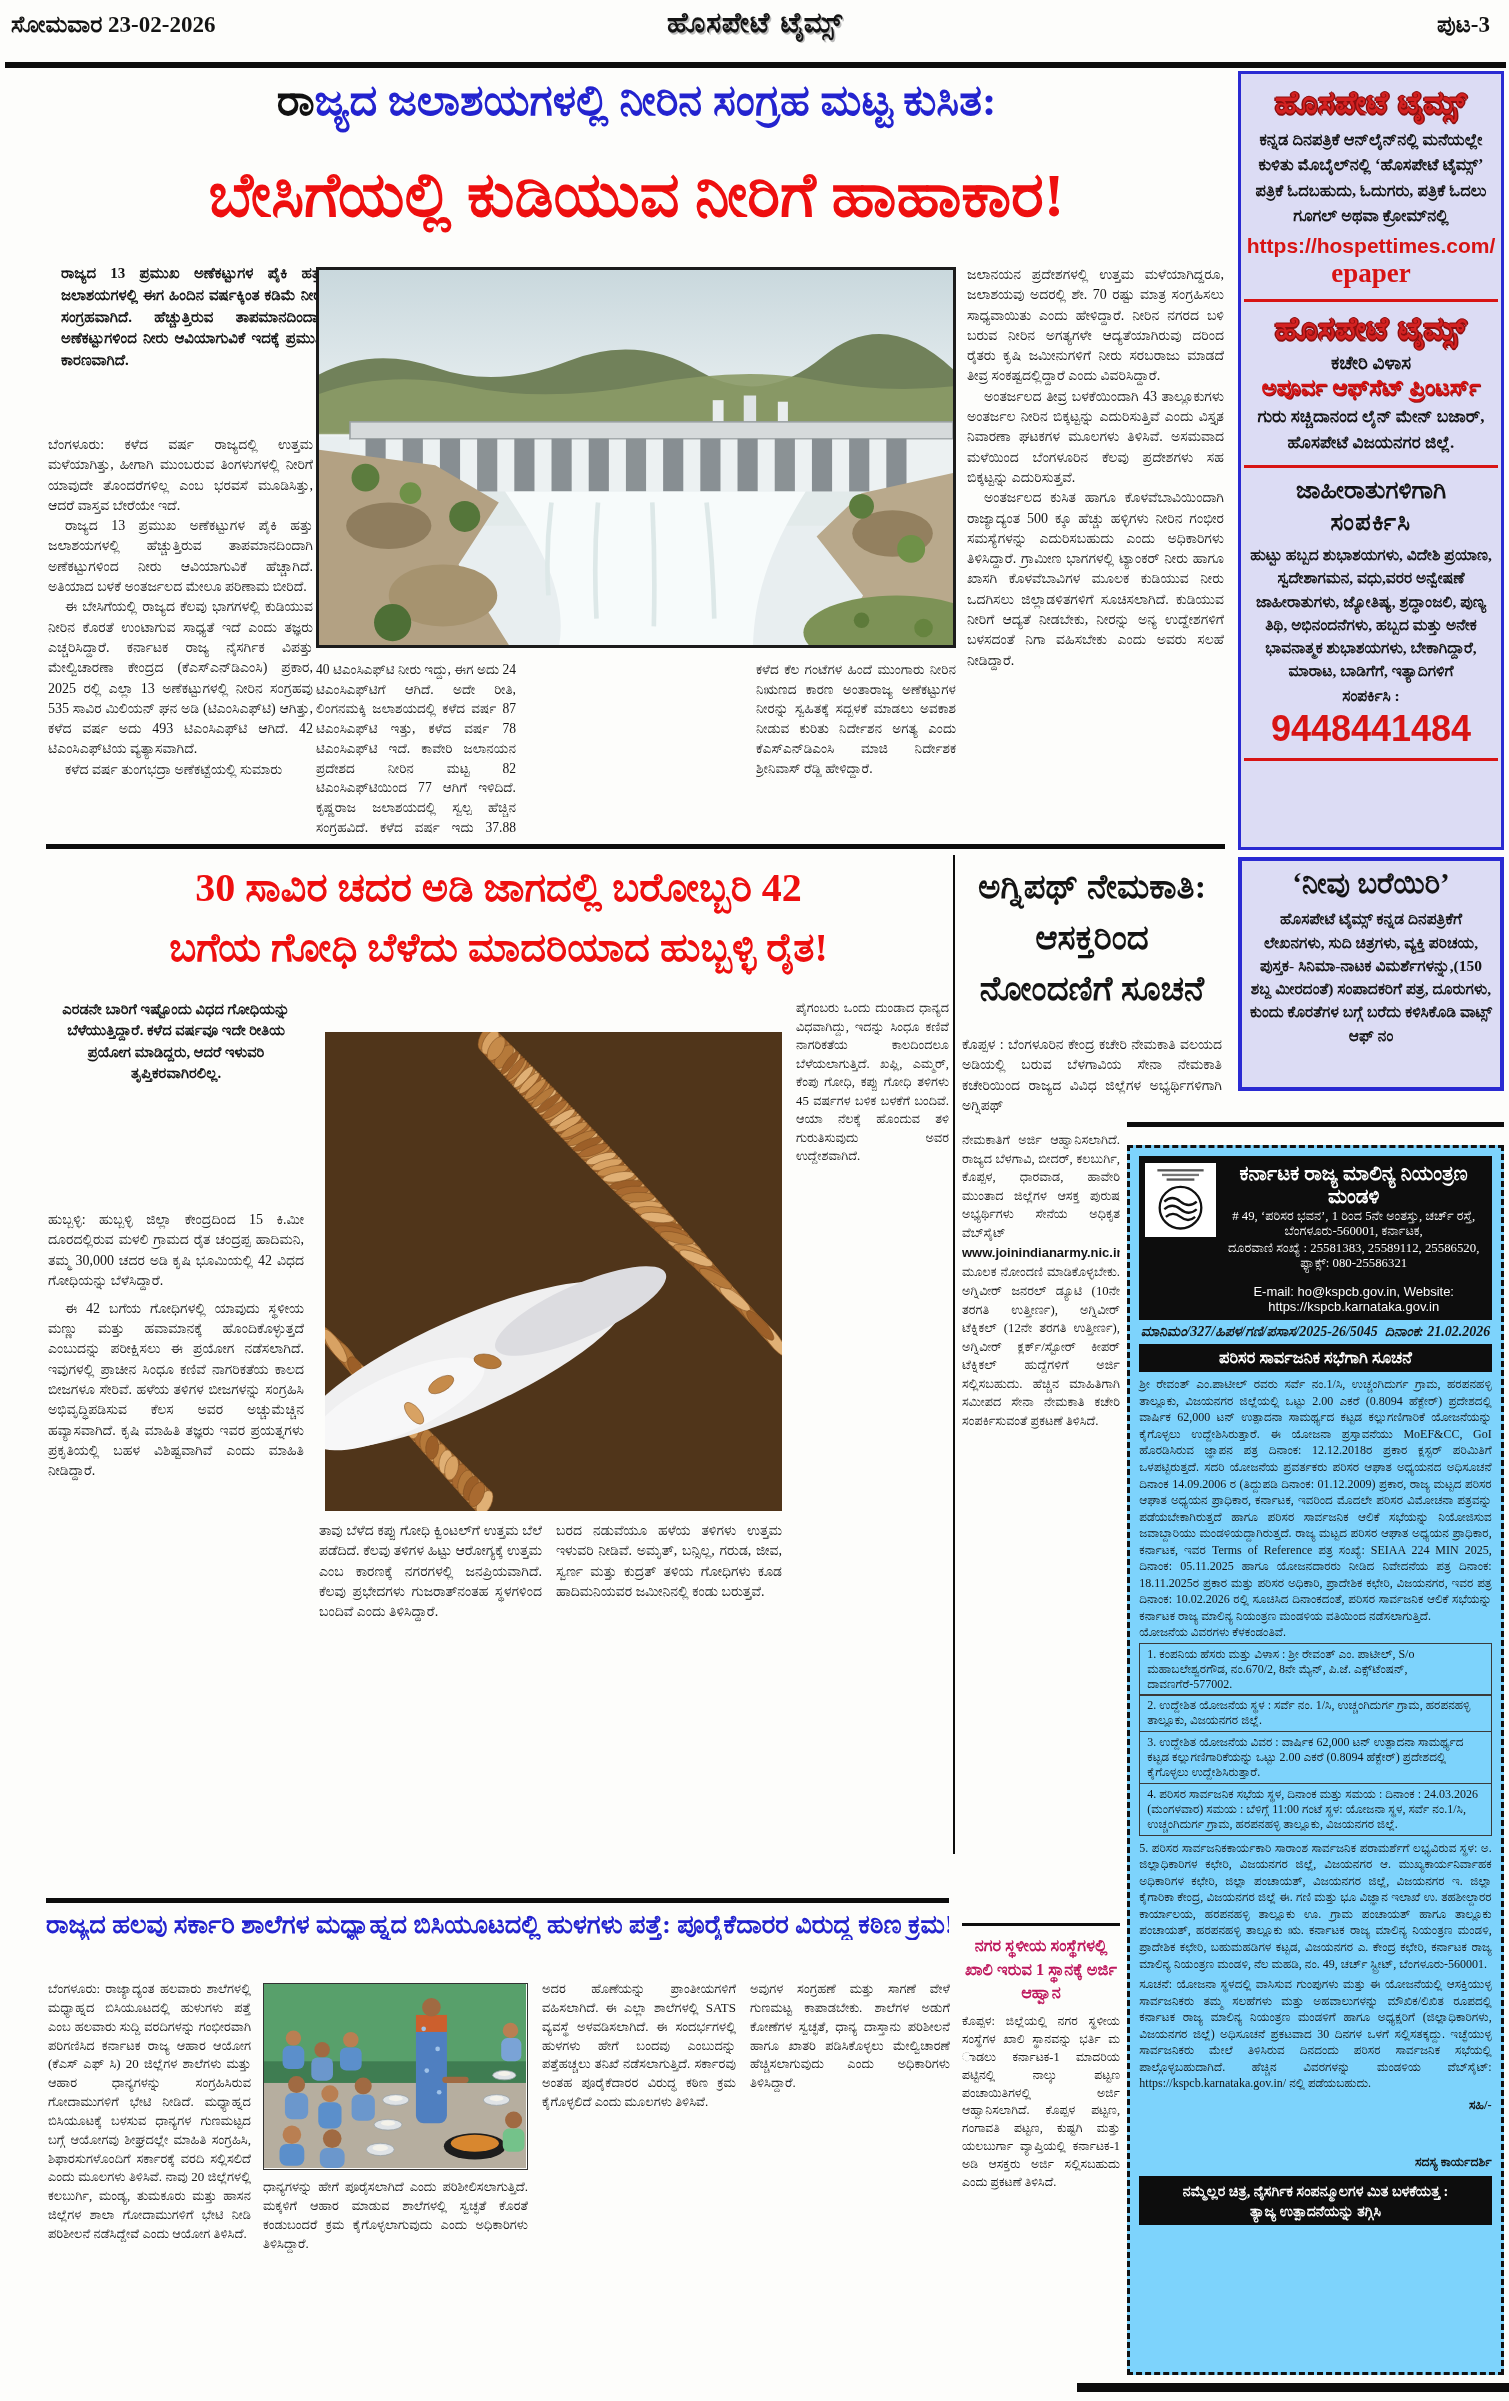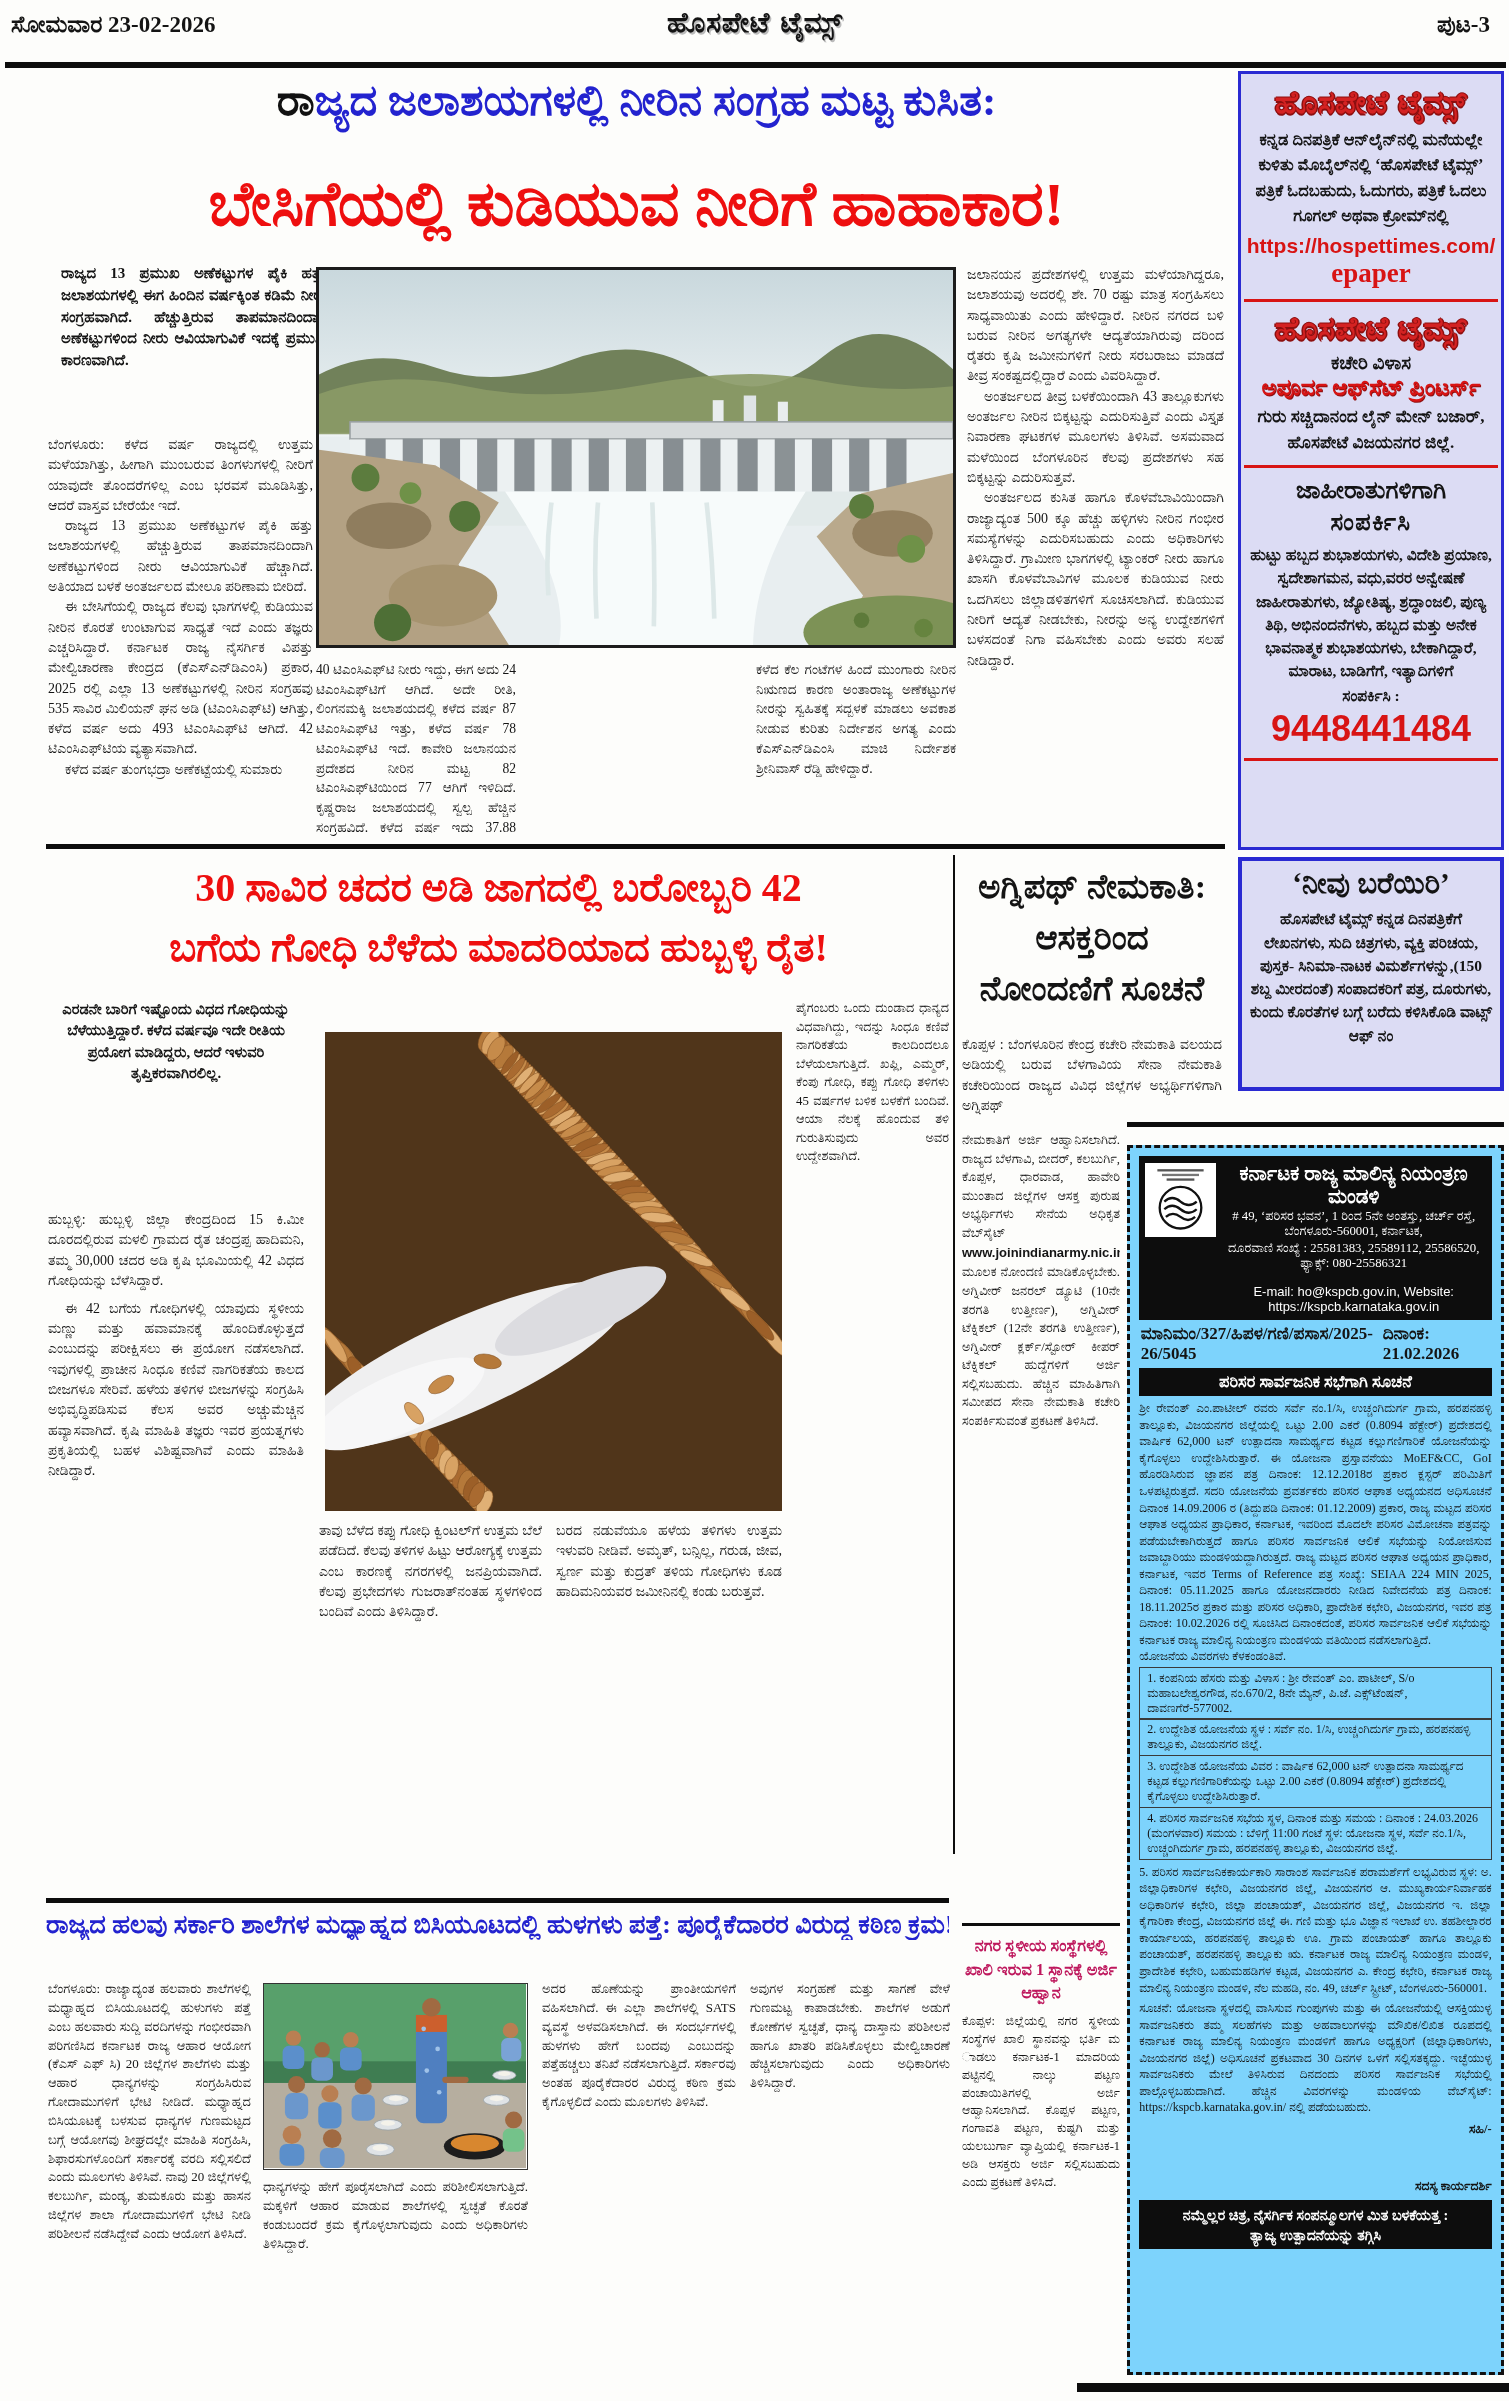--- a/index.html
+++ b/index.html
@@ -30,21 +30,21 @@
 <body>
 
 <div id="page">
 
   <div class="abs b" style="left:11px;top:12.4px;width:333px;font-size:23px;">ಸೋಮವಾರ 23-02-2026</div>
   <div class="abs b" style="left:50%;top:6.2px;transform:translateX(-50%);font-size:28px;font-family:'DejaVu Serif',serif;letter-spacing:0.8px;text-shadow:1.5px 1.5px 0 #bbb;">ಹೊಸಪೇಟೆ ಟೈಮ್ಸ್</div>
   <div class="abs b" style="right:20px;top:12.4px;font-size:23px;">ಪುಟ-3</div>
   <div class="abs rule" style="left:4.6px;top:62px;width:1501px;height:6.2px;"></div>
 
   <div class="abs kicker" style="left:46px;top:76px;width:1181px;font-size:43px;">ರಾಜ್ಯದ ಜಲಾಶಯಗಳಲ್ಲಿ ನೀರಿನ ಸಂಗ್ರಹ ಮಟ್ಟ ಕುಸಿತ:</div>
-  <div class="abs bigred" style="left:46px;top:169px;width:1181px;font-size:62px;">ಬೇಸಿಗೆಯಲ್ಲಿ ಕುಡಿಯುವ ನೀರಿಗೆ ಹಾಹಾಕಾರ!</div>
+  <div class="abs bigred" style="left:46px;top:160px;width:1181px;font-size:62px;">ಬೇಸಿಗೆಯಲ್ಲಿ ಕುಡಿಯುವ ನೀರಿಗೆ ಹಾಹಾಕಾರ!</div>
 
   <div class="abs j b" style="left:61px;top:263px;width:265px;height:167px;font-size:15px;">ರಾಜ್ಯದ 13 ಪ್ರಮುಖ ಅಣೆಕಟ್ಟುಗಳ ಪೈಕಿ ಹತ್ತು ಜಲಾಶಯಗಳಲ್ಲಿ ಈಗ ಹಿಂದಿನ ವರ್ಷಕ್ಕಿಂತ ಕಡಿಮೆ ನೀರು ಸಂಗ್ರಹವಾಗಿದೆ. ಹೆಚ್ಚುತ್ತಿರುವ ತಾಪಮಾನದಿಂದಾಗಿ ಅಣೆಕಟ್ಟುಗಳಿಂದ ನೀರು ಆವಿಯಾಗುವಿಕೆ ಇದಕ್ಕೆ ಪ್ರಮುಖ ಕಾರಣವಾಗಿದೆ.</div>
   <div class="abs j" style="left:48px;top:435px;width:265px;height:404px;font-size:14px;">
     <div>ಬೆಂಗಳೂರು: ಕಳೆದ ವರ್ಷ ರಾಜ್ಯದಲ್ಲಿ ಉತ್ತಮ ಮಳೆಯಾಗಿತ್ತು, ಹೀಗಾಗಿ ಮುಂಬರುವ ತಿಂಗಳುಗಳಲ್ಲಿ ನೀರಿಗೆ ಯಾವುದೇ ತೊಂದರೆಗಳಿಲ್ಲ ಎಂಬ ಭರವಸೆ ಮೂಡಿಸಿತ್ತು, ಆದರೆ ವಾಸ್ತವ ಬೇರೆಯೇ ಇದೆ.</div>
     <div style="text-indent:17px;">ರಾಜ್ಯದ 13 ಪ್ರಮುಖ ಅಣೆಕಟ್ಟುಗಳ ಪೈಕಿ ಹತ್ತು ಜಲಾಶಯಗಳಲ್ಲಿ ಹೆಚ್ಚುತ್ತಿರುವ ತಾಪಮಾನದಿಂದಾಗಿ ಅಣೆಕಟ್ಟುಗಳಿಂದ ನೀರು ಆವಿಯಾಗುವಿಕೆ ಹೆಚ್ಚಾಗಿದೆ. ಅತಿಯಾದ ಬಳಕೆ ಅಂತರ್ಜಲದ ಮೇಲೂ ಪರಿಣಾಮ ಬೀರಿದೆ.</div>
     <div style="text-indent:17px;">ಈ ಬೇಸಿಗೆಯಲ್ಲಿ ರಾಜ್ಯದ ಕೆಲವು ಭಾಗಗಳಲ್ಲಿ ಕುಡಿಯುವ ನೀರಿನ ಕೊರತೆ ಉಂಟಾಗುವ ಸಾಧ್ಯತೆ ಇದೆ ಎಂದು ತಜ್ಞರು ಎಚ್ಚರಿಸಿದ್ದಾರೆ. ಕರ್ನಾಟಕ ರಾಜ್ಯ ನೈಸರ್ಗಿಕ ವಿಪತ್ತು ಮೇಲ್ವಿಚಾರಣಾ ಕೇಂದ್ರದ (ಕೆಎಸ್‌ಎನ್‌ಡಿಎಂಸಿ) ಪ್ರಕಾರ, 2025 ರಲ್ಲಿ ಎಲ್ಲಾ 13 ಅಣೆಕಟ್ಟುಗಳಲ್ಲಿ ನೀರಿನ ಸಂಗ್ರಹವು 535 ಸಾವಿರ ಮಿಲಿಯನ್ ಘನ ಅಡಿ (ಟಿಎಂಸಿಎಫ್‌ಟಿ) ಆಗಿತ್ತು, ಕಳೆದ ವರ್ಷ ಅದು 493 ಟಿಎಂಸಿಎಫ್‌ಟಿ ಆಗಿದೆ. 42 ಟಿಎಂಸಿಎಫ್‌ಟಿಯ ವ್ಯತ್ಯಾಸವಾಗಿದೆ.</div>
     <div style="text-indent:17px;">ಕಳೆದ ವರ್ಷ ತುಂಗಭದ್ರಾ ಅಣೆಕಟ್ಟೆಯಲ್ಲಿ ಸುಮಾರು</div>
   </div>
 
   <div class="abs photo" style="left:316px;top:267px;width:640px;height:381px;">
@@ -562,21 +562,21 @@
           <path d="M25,60 q10,-9 21,0 t21,0" fill="none" stroke="#111" stroke-width="3"></path>
           <path d="M27,70 q9,-8 19,0 t19,0" fill="none" stroke="#111" stroke-width="3"></path>
         </svg>
       </div>
       <div class="b" style="font-size:20px;">ಕರ್ನಾಟಕ ರಾಜ್ಯ ಮಾಲಿನ್ಯ ನಿಯಂತ್ರಣ ಮಂಡಳಿ</div>
       <div style="font-size:12.8px;margin-top:1.5px;"># 49, ‘ಪರಿಸರ ಭವನ’, 1 ರಿಂದ 5ನೇ ಅಂತಸ್ತು, ಚರ್ಚ್ ರಸ್ತೆ,</div>
       <div style="font-size:12.8px;">ಬೆಂಗಳೂರು-560001, ಕರ್ನಾಟಕ,</div>
       <div style="font-size:12.8px;margin-top:1.5px;">ದೂರವಾಣಿ ಸಂಖ್ಯೆ : 25581383, 25589112, 25586520, ಫ್ಯಾಕ್ಸ್: 080-25586321</div>
       <div style="font-size:13px;font-family:'Liberation Sans',sans-serif;margin-top:13px;">E-mail: ho@kspcb.gov.in, Website: https://kspcb.karnataka.gov.in</div>
     </div>
-    <div style="display:flex;justify-content:space-between;font-size:17px;font-weight:bold;padding:3.9px 1.5px;">
+    <div style="display:flex;justify-content:space-between;font-size:14px;font-weight:bold;padding:3.9px 1.5px;font-style:italic;">
       <span>ಮಾನಿಮಂ/327/ಹಿಪಳ/ಗಣಿ/ಪಸಾಸ/2025-26/5045</span>
       <span>ದಿನಾಂಕ: 21.02.2026</span>
     </div>
     <div class="kblack b c" style="font-size:16.3px;padding:3.9px;">ಪರಿಸರ ಸಾರ್ವಜನಿಕ ಸಭೆಗಾಗಿ ಸೂಚನೆ</div>
     <div class="small" style="margin-top:4.6px;">ಶ್ರೀ ರೇವಂತ್ ಎಂ.ಪಾಟೀಲ್ ರವರು ಸರ್ವೆ ನಂ.1/ಸಿ, ಉಚ್ಚಂಗಿದುರ್ಗ ಗ್ರಾಮ, ಹರಪನಹಳ್ಳಿ ತಾಲ್ಲೂಕು, ವಿಜಯನಗರ ಜಿಲ್ಲೆಯಲ್ಲಿ ಒಟ್ಟು 2.00 ಎಕರೆ (0.8094 ಹೆಕ್ಟೇರ್) ಪ್ರದೇಶದಲ್ಲಿ ವಾರ್ಷಿಕ 62,000 ಟನ್ ಉತ್ಪಾದನಾ ಸಾಮರ್ಥ್ಯದ ಕಟ್ಟಡ ಕಲ್ಲುಗಣಿಗಾರಿಕೆ ಯೋಜನೆಯನ್ನು ಕೈಗೊಳ್ಳಲು ಉದ್ದೇಶಿಸಿರುತ್ತಾರೆ. ಈ ಯೋಜನಾ ಪ್ರಸ್ತಾವನೆಯು MoEF&amp;CC, GoI ಹೊರಡಿಸಿರುವ ಜ್ಞಾಪನ ಪತ್ರ ದಿನಾಂಕ: 12.12.2018ರ ಪ್ರಕಾರ ಕ್ಲಸ್ಟರ್ ಪರಿಮಿತಿಗೆ ಒಳಪಟ್ಟಿರುತ್ತದೆ. ಸದರಿ ಯೋಜನೆಯ ಪ್ರವರ್ತಕರು ಪರಿಸರ ಆಘಾತ ಅಧ್ಯಯನದ ಅಧಿಸೂಚನೆ ದಿನಾಂಕ 14.09.2006 ರ (ತಿದ್ದುಪಡಿ ದಿನಾಂಕ: 01.12.2009) ಪ್ರಕಾರ, ರಾಜ್ಯ ಮಟ್ಟದ ಪರಿಸರ ಆಘಾತ ಅಧ್ಯಯನ ಪ್ರಾಧಿಕಾರ, ಕರ್ನಾಟಕ, ಇವರಿಂದ ಮೊದಲೇ ಪರಿಸರ ವಿಮೋಚನಾ ಪತ್ರವನ್ನು ಪಡೆಯಬೇಕಾಗಿರುತ್ತದೆ ಹಾಗೂ ಪರಿಸರ ಸಾರ್ವಜನಿಕ ಆಲಿಕೆ ಸಭೆಯನ್ನು ನಿಯೋಜಿಸುವ ಜವಾಬ್ದಾರಿಯು ಮಂಡಳಿಯದ್ದಾಗಿರುತ್ತದೆ. ರಾಜ್ಯ ಮಟ್ಟದ ಪರಿಸರ ಆಘಾತ ಅಧ್ಯಯನ ಪ್ರಾಧಿಕಾರ, ಕರ್ನಾಟಕ, ಇವರ Terms of Reference ಪತ್ರ ಸಂಖ್ಯೆ: SEIAA 224 MIN 2025, ದಿನಾಂಕ: 05.11.2025 ಹಾಗೂ ಯೋಜನದಾರರು ನೀಡಿದ ನಿವೇದನೆಯ ಪತ್ರ ದಿನಾಂಕ: 18.11.2025ರ ಪ್ರಕಾರ ಮತ್ತು ಪರಿಸರ ಅಧಿಕಾರಿ, ಪ್ರಾದೇಶಿಕ ಕಛೇರಿ, ವಿಜಯನಗರ, ಇವರ ಪತ್ರ ದಿನಾಂಕ: 10.02.2026 ರಲ್ಲಿ ಸೂಚಿಸಿದ ದಿನಾಂಕದಂತೆ, ಪರಿಸರ ಸಾರ್ವಜನಿಕ ಆಲಿಕೆ ಸಭೆಯನ್ನು ಕರ್ನಾಟಕ ರಾಜ್ಯ ಮಾಲಿನ್ಯ ನಿಯಂತ್ರಣ ಮಂಡಳಿಯ ವತಿಯಿಂದ ನಡೆಸಲಾಗುತ್ತಿದೆ.</div>
     <div class="small">ಯೋಜನೆಯ ವಿವರಗಳು ಕೆಳಕಂಡಂತಿವೆ.</div>
     <div style="margin-top:3.1px;">
       <div class="kitem">1. ಕಂಪನಿಯ ಹೆಸರು ಮತ್ತು ವಿಳಾಸ : ಶ್ರೀ ರೇವಂತ್ ಎಂ. ಪಾಟೀಲ್, S/o ಮಹಾಬಲೇಶ್ವರಗೌಡ, ನಂ.670/2, 8ನೇ ಮ್ಯೆನ್, ಪಿ.ಜೆ. ಎಕ್ಸ್‌ಟೆಂಷನ್, ದಾವಣಗೆರೆ-577002.</div>
       <div class="kitem">2. ಉದ್ದೇಶಿತ ಯೋಜನೆಯ ಸ್ಥಳ : ಸರ್ವೆ ನಂ. 1/ಸಿ, ಉಚ್ಚಂಗಿದುರ್ಗ ಗ್ರಾಮ, ಹರಪನಹಳ್ಳಿ ತಾಲ್ಲೂಕು, ವಿಜಯನಗರ ಜಿಲ್ಲೆ.</div>
       <div class="kitem">3. ಉದ್ದೇಶಿತ ಯೋಜನೆಯ ವಿವರ : ವಾರ್ಷಿಕ 62,000 ಟನ್ ಉತ್ಪಾದನಾ ಸಾಮರ್ಥ್ಯದ ಕಟ್ಟಡ ಕಲ್ಲುಗಣಿಗಾರಿಕೆಯನ್ನು ಒಟ್ಟು 2.00 ಎಕರೆ (0.8094 ಹೆಕ್ಟೇರ್) ಪ್ರದೇಶದಲ್ಲಿ ಕೈಗೊಳ್ಳಲು ಉದ್ದೇಶಿಸಿರುತ್ತಾರೆ.</div>

